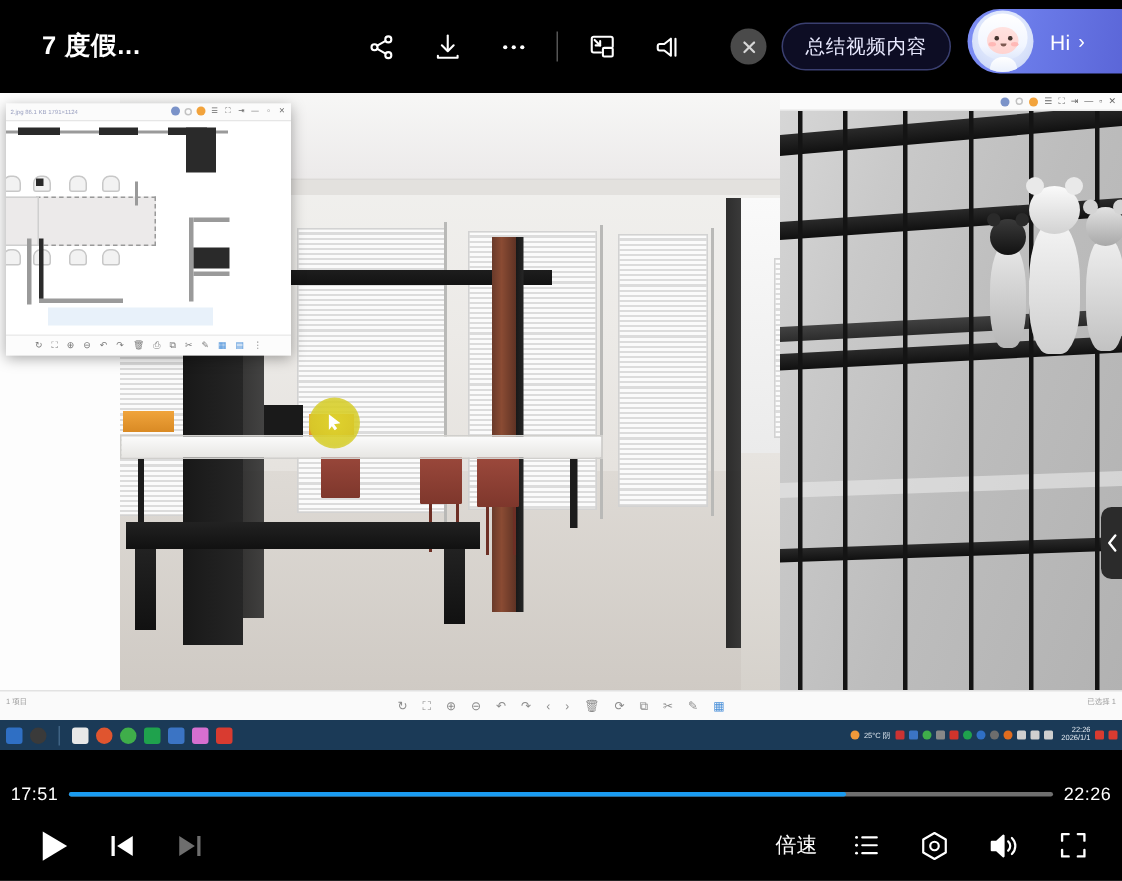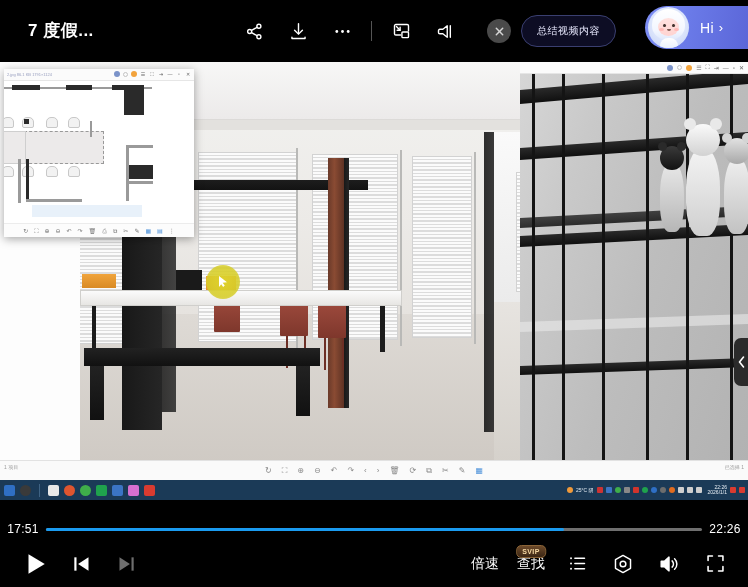--- a/index.html
+++ b/index.html
@@ -33,21 +33,21 @@
     position:absolute; left:487px; top:19px;
     width:24px; height:24px; border-radius:50%; background:#4a4a4a;
     display:flex; align-items:center; justify-content:center; cursor:pointer;
   }
   .close-btn svg{ display:block; }
   .summary-btn{
     position:absolute; left:521px; top:15px; height:32px;
     padding:0 15px; border-radius:16px;
     background:#0d0d24; border:1px solid #3a3f70;
     display:flex; align-items:center; justify-content:center;
-    color:#e9eaff; font-size:10px; letter-spacing:.5px; cursor:pointer;
+    color:#e9eaff; font-size:13px; letter-spacing:.5px; cursor:pointer;
     white-space:nowrap;
   }
   .hi-pill{
     position:absolute; left:645px; top:6px; width:103px; height:43px;
     border-radius:22px 0 0 22px;
     background:linear-gradient(100deg,#7e8ff5 0%,#6a7ae8 42%,#5b66d8 100%);
     display:flex; align-items:center; cursor:pointer; overflow:hidden;
   }
   .avatar{
     position:relative; width:41px; height:41px; margin-left:3px; border-radius:50%;
@@ -581,24 +581,20 @@
       <div class="spacer"></div>
 
       <div class="rbtns">
 
         <div class="tbtn">
           <span>倍速</span>
         </div>
 
 
 
-        <div class="tbtn">
-          <span class="vipbadge">SVIP</span>
-          <span>查找</span>
-        </div>
 
         <div class="iconbtn">
           <svg width="21" height="21" viewBox="0 0 24 24" stroke="#fff" stroke-width="1.7" stroke-linecap="round">
             <line x1="9" y1="6" x2="20" y2="6"></line>
               <line x1="9" y1="12" x2="20" y2="12"></line>
               <line x1="9" y1="18" x2="20" y2="18"></line>
             <circle cx="4.6" cy="6" r="1.1" fill="#fff" stroke="none"></circle>
             <circle cx="4.6" cy="12" r="1.1" fill="#fff" stroke="none"></circle>
             <circle cx="4.6" cy="18" r="1.1" fill="#fff" stroke="none"></circle>
           </svg>

